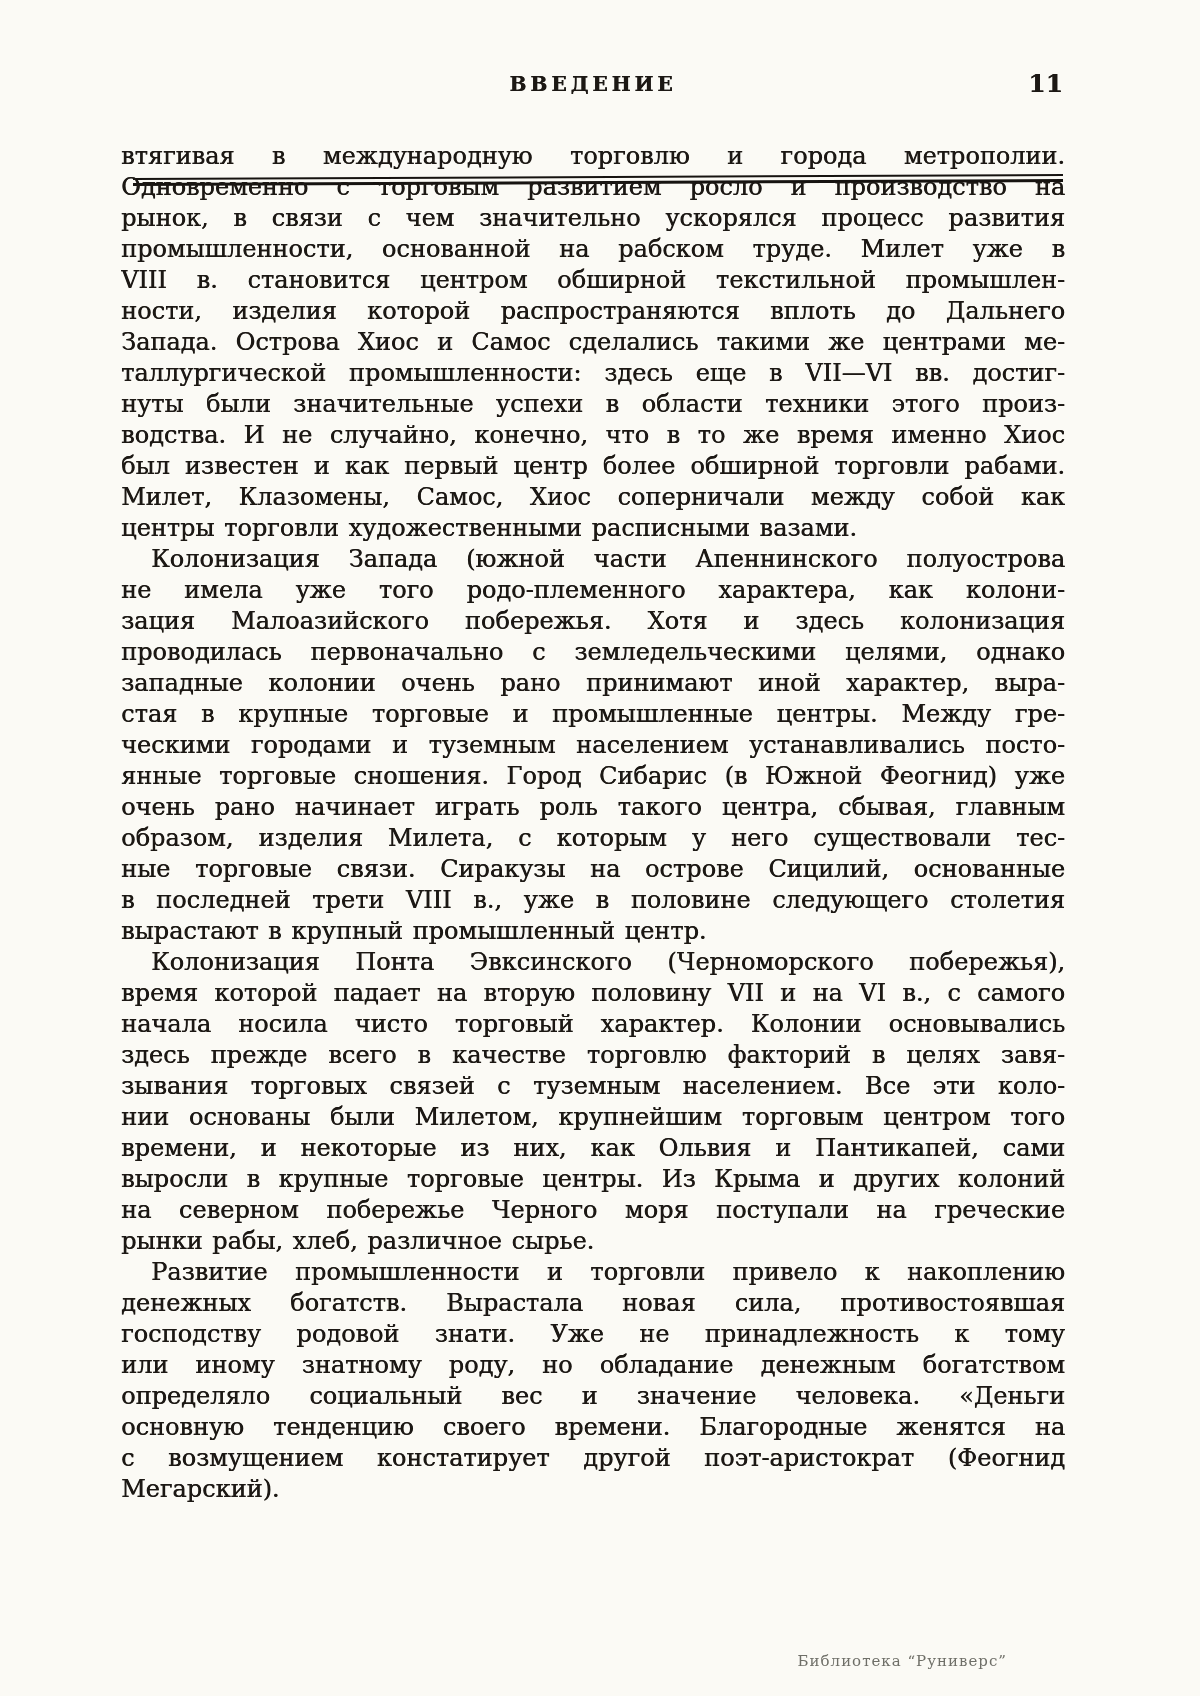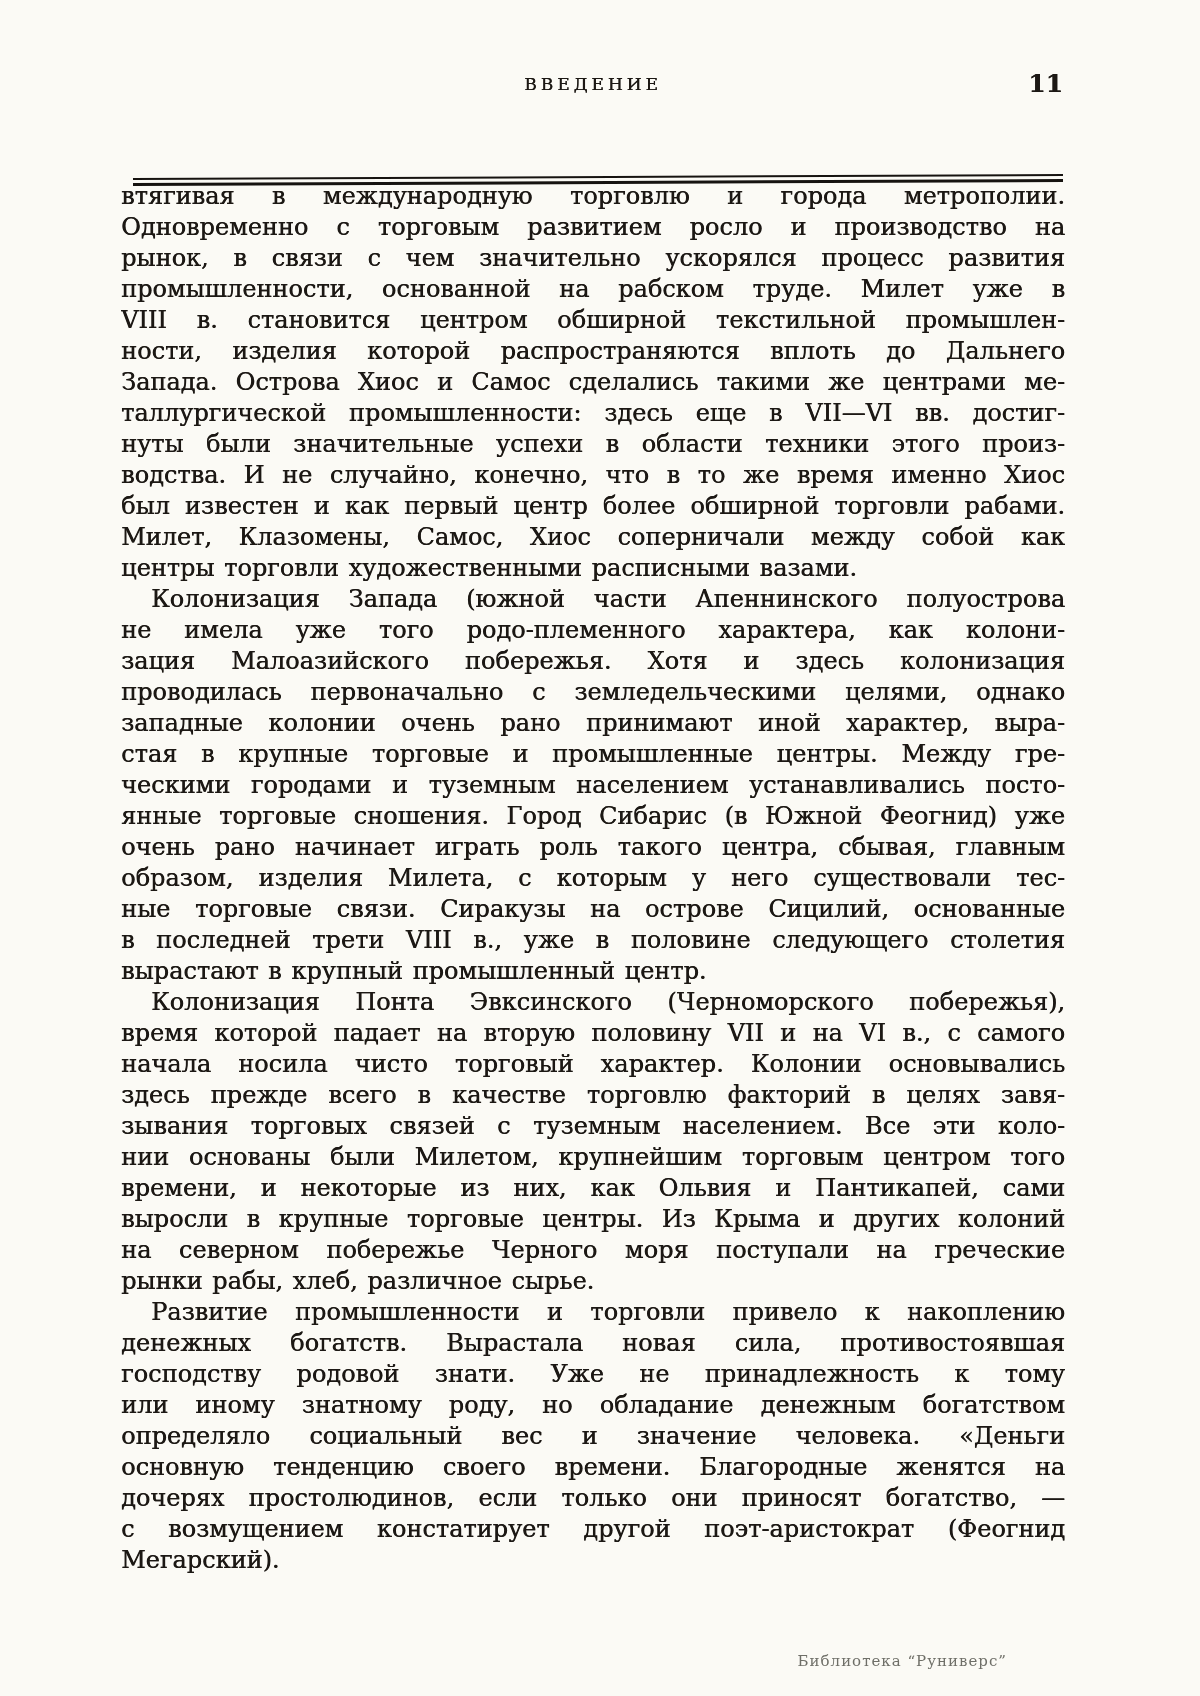--- a/index.html
+++ b/index.html
@@ -21,22 +21,22 @@
   }
   
   .header {
     position: absolute;
     top: 70px;
     left: 121px;
     width: 944px;
   }
   .running-head {
     text-align: center;
-    font-size: 17px;
-    font-weight: normal;
+    font-size: 20px;
+    font-weight: bold;
     letter-spacing: 4px;
     line-height: 28px;
     text-shadow: 0.4px 0.3px 0 currentColor;
   }
   .pagenum {
     position: absolute;
     top: 0;
     right: 2px;
     font-size: 25px;
     font-weight: bold;
@@ -52,21 +52,20 @@
     border-top: 2px solid #161310;
     border-bottom: 3px solid #161310;
     transform: rotate(-0.25deg);
   }
   
   .body-text {
     position: absolute;
     top: 141px;
     left: 121px;
     width: 944px;
-    margin-top: 40px;
   }
   .line {
     font-size: 24px;
     line-height: 31px;
     height: 31px;
     white-space: normal;
     overflow: hidden;
     word-spacing: 2px;
     text-align: justify;
     text-align-last: justify;
@@ -144,21 +143,20 @@
         <div class="line">на северном побережье Черного моря поступали на греческие</div>
         <div class="line lastline">рынки рабы, хлеб, различное сырье.</div>
       </div>
       <div>
         <div class="line indent">Развитие промышленности и торговли привело к накоплению</div>
         <div class="line">денежных богатств. Вырастала новая сила, противостоявшая</div>
         <div class="line">господству родовой знати. Уже не принадлежность к тому</div>
         <div class="line">или иному знатному роду, но обладание денежным богатством</div>
         <div class="line">определяло социальный вес и значение человека. «Деньги</div>
         <div class="line">основную тенденцию своего времени. Благородные женятся на</div>
-        <div class="line">дочерях простолюдинов, если только они приносят богатство, —</div>
         <div class="line">с возмущением констатирует другой поэт-аристократ (Феогнид</div>
         <div class="line lastline">Мегарский).</div>
       </div>
     </div>
 
   <div class="footer">Библиотека “Руниверс”</div>
 
 </div>
 
 </body></html>

